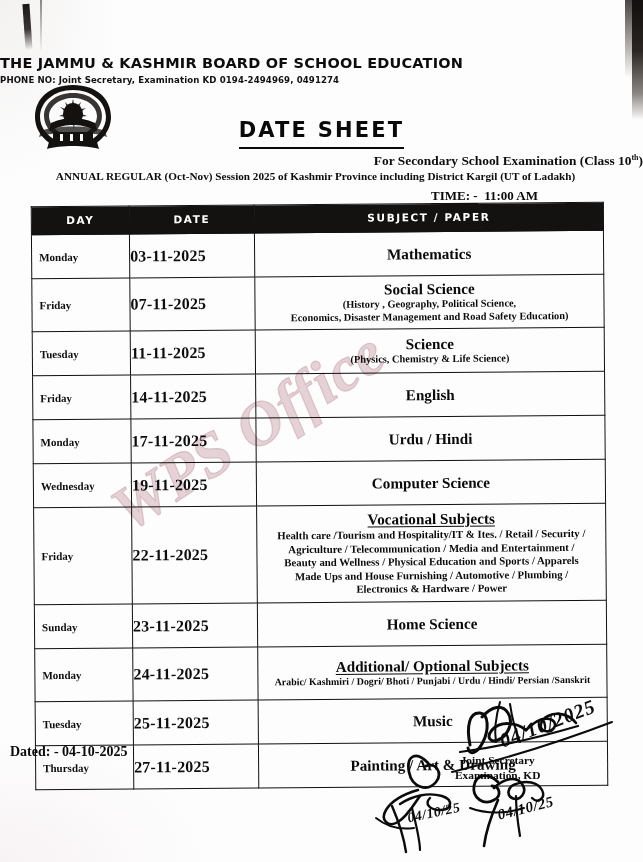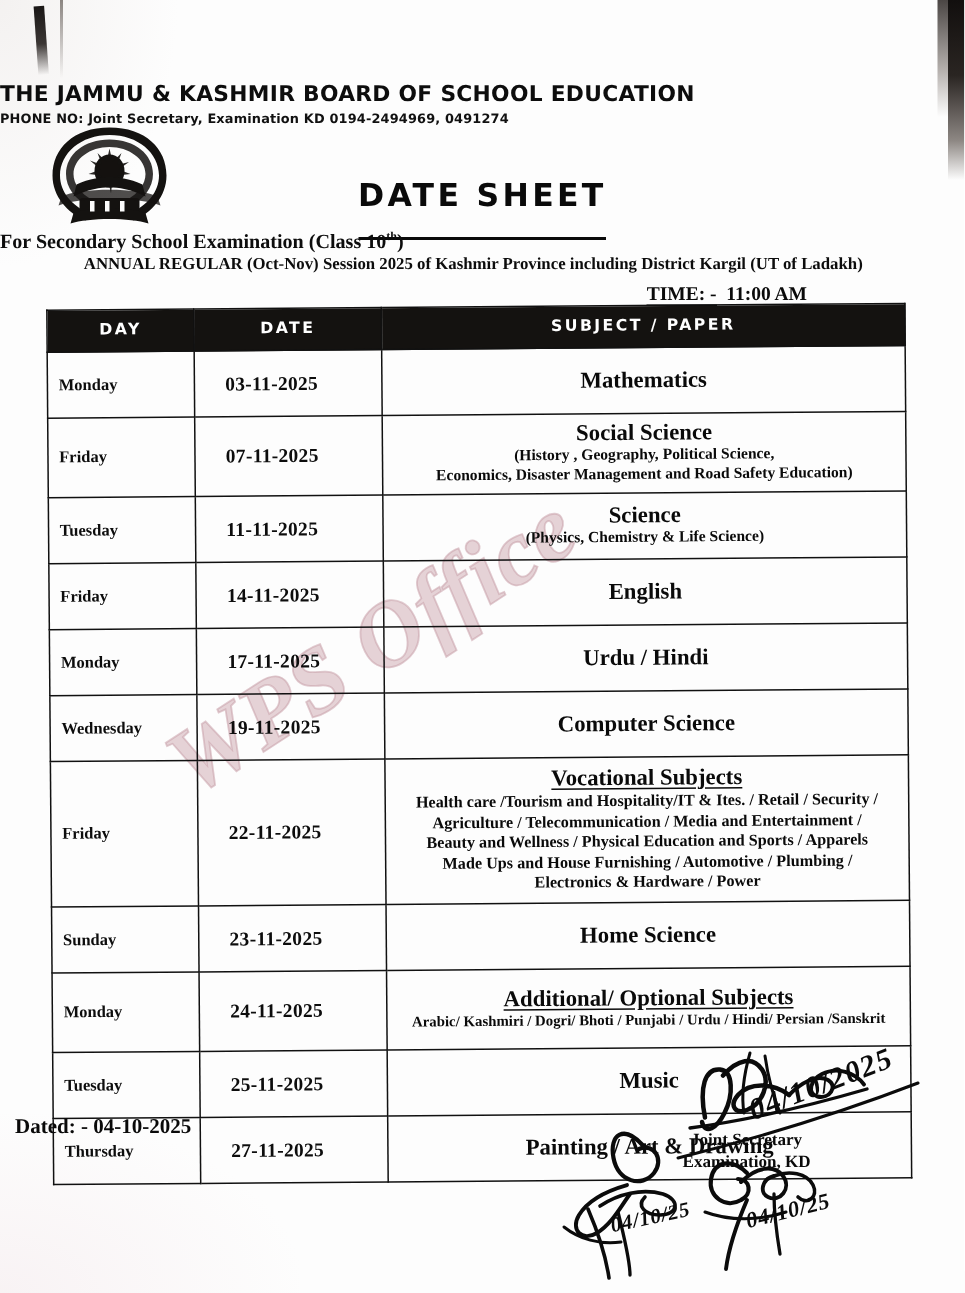--- a/index.html
+++ b/index.html
@@ -131,28 +131,28 @@
     top: 118px;
     text-align: center;
     font-family: "DejaVu Sans", sans-serif;
     font-weight: 700;
     font-size: 21px;
     letter-spacing: 2.2px;
     color: #0a0a0a;
   }
   .doc-title span {
     border-bottom: 2.5px solid #0a0a0a;
-    padding-bottom: 16px;
+    padding-bottom: 5px;
   }
 
   .sub1 {
     position: absolute;
     left: 0; right: 0;
     top: 153px;
-    text-align: left;
+    text-align: right;
     font-family: "Liberation Serif", serif;
     font-weight: 700;
     font-size: 13.4px;
     color: #0d0d0d;
   }
   .sub1 sup { font-size: 8px; }
   .sub2 {
     position: absolute;
     left: 0; right: 12px;
     top: 170px;
@@ -214,22 +214,22 @@
   td.c-day {
     font-family: "Liberation Serif", serif;
     font-weight: 700;
     font-size: 11px;
     padding-left: 7px;
     color: #0d0d0d;
   }
   td.c-date {
     font-family: "Liberation Serif", serif;
     font-weight: 700;
-    font-size: 13px;
-    padding-left: 20px;
+    font-size: 16px;
+    padding-left: 0;
     color: #0d0d0d;
     letter-spacing: .2px;
   }
   td.c-sub {
     text-align: center;
     padding: 4px 6px;
     color: #0a0a0a;
   }
   .sub-main {
     font-family: "Liberation Serif", serif;

